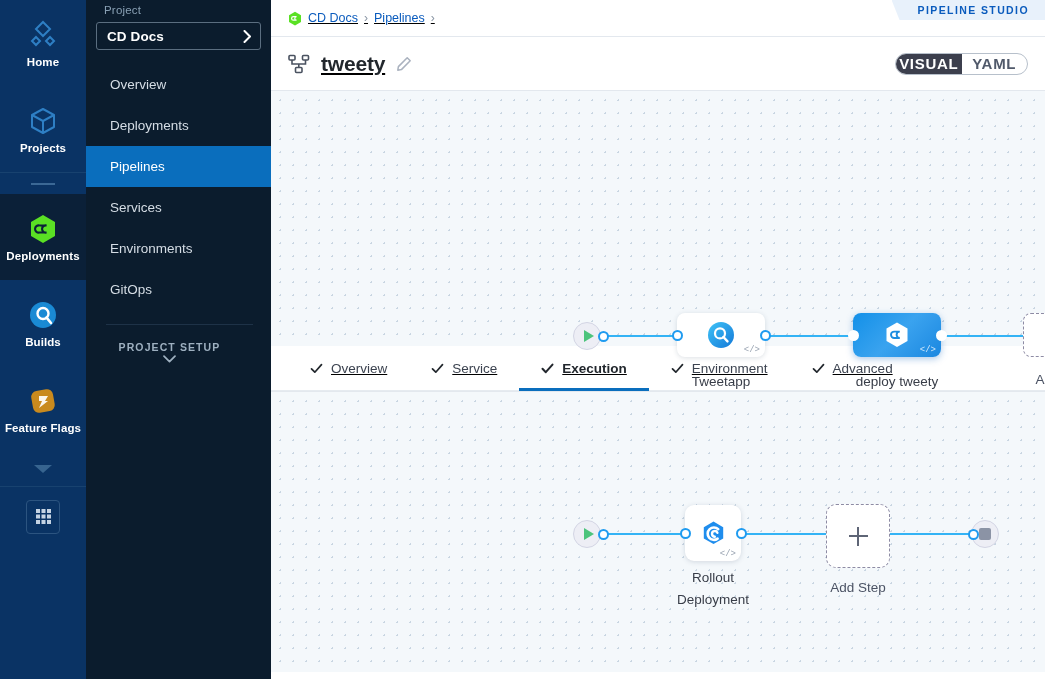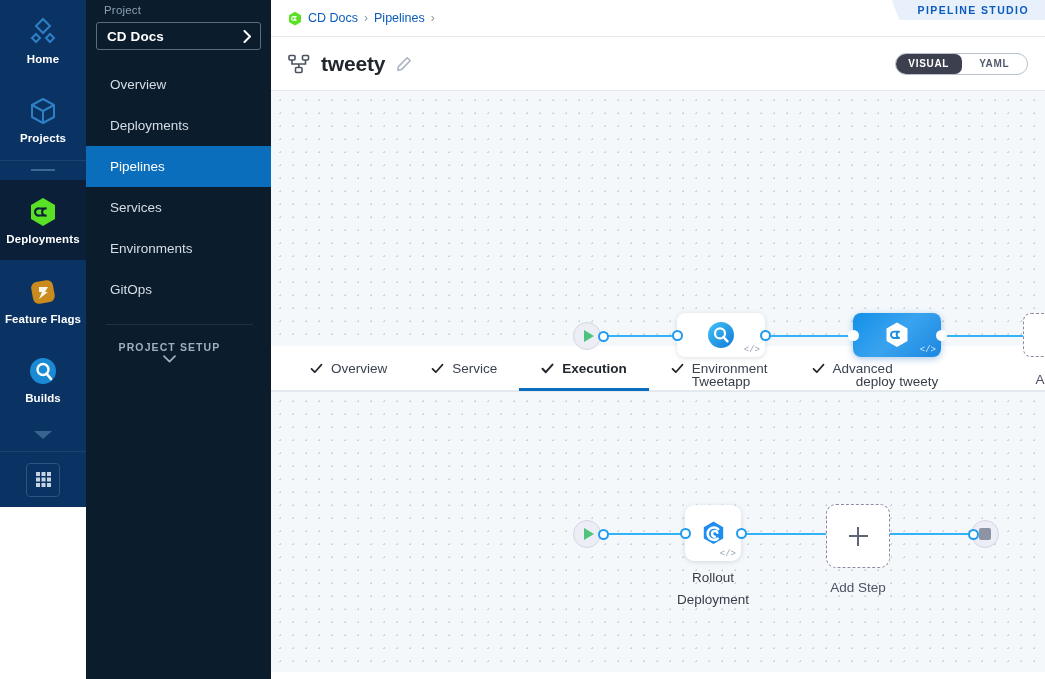--- a/index.html
+++ b/index.html
@@ -6,21 +6,21 @@
   html, body {
     width: 1045px; height: 679px;
     font-family: "Liberation Sans", sans-serif;
     overflow: hidden;
     background: #ffffff;
   }
   .app { position: relative; width: 1045px; height: 679px; display: flex; }
 
   
   .rail {
-    width: 86px; height: 507px;
+    width: 86px; height: 679px;
     background: #0a3364;
     display: flex; flex-direction: column; align-items: center;
     position: relative; flex: none;
   }
   .rail-item {
     width: 86px; height: 86px;
     display: flex; flex-direction: column; align-items: center; justify-content: center;
     gap: 5px; cursor: pointer;
   }
   .rail-item.dark { background: #0b2038; }
@@ -70,21 +70,21 @@
   .sb-div { height: 1px; background: #1e3247; margin: 14px 18px 0 20px; }
   .sb-setup {
     margin-top: 16px; height: 22px; display: flex; align-items: center;
     justify-content: space-between; padding: 0 42px 0 24px; cursor: pointer; flex-direction: column;
   }
   .sb-setup span {
     color: #9eb0c0; font-size: 10.5px; letter-spacing: 1.1px; font-weight: bold;
   }
 
   
-  .main { flex: 1; height: 679px; position: relative; background: #ffffff; overflow: hidden; }
+  .main { flex: 1; height: 679px; position: relative; background: #ffffff; overflow: hidden; text-decoration: underline; }
 
   .ribbon {
     position: absolute; right: 0; top: 0; height: 20px;
     background: #e8f1fb; color: #0a5bbd;
     font-size: 10.5px; font-weight: bold; letter-spacing: 1.4px;
     display: flex; align-items: center; padding: 0 16px 0 26px;
     clip-path: polygon(14px 0, 100% 0, 100% 100%, 8px 100%, 0 0);
     z-index: 6;
   }
 
@@ -101,22 +101,22 @@
     background: #ffffff; position: relative;
   }
   .pipeline-title { font-size: 21px; font-weight: bold; color: #22272d; letter-spacing: -.2px; }
   .view-toggle {
     position: absolute; right: 17px; top: 50%; transform: translateY(-50%);
     height: 22px; width: 133px; border: 1px solid #b7c0cb; border-radius: 11px;
     display: flex; background: #ffffff; overflow: hidden;
   }
   .view-toggle div {
     flex: 1; display: flex; align-items: center; justify-content: center;
-    font-size: 10px; font-weight: bold; letter-spacing: .7px; cursor: pointer;
-    color: #50596a; border-radius: 7px;
+    font-size: 15px; font-weight: bold; letter-spacing: .7px; cursor: pointer;
+    color: #50596a; border-radius: 0;
   }
   .view-toggle div.on { background: #3c3f4d; color: #ffffff; }
 
   .canvas {
     position: relative; background-color: #f4f8fb;
     background-image: radial-gradient(#c9d6e2 1px, transparent 1px);
     background-size: 13px 13px; background-position: 3px 3px;
   }
   .canvas.top { height: 255px; }
   .canvas.bottom { height: 281px; border-top: 1px solid #e3e8ee; }
@@ -237,33 +237,33 @@
     <div class="rail-item dark">
       <svg class="rail-icon" viewBox="0 0 34 34">
         <path d="M17 3 L29 10 L29 24 L17 31 L5 24 L5 10 Z" fill="#5ae024"></path>
         <path d="M13.5 13.5 a3.6 3.6 0 1 0 0 7 h7 a3.6 3.6 0 1 1 0 -7 h-7" fill="none" stroke="#0b2038" stroke-width="2.1"></path>
       </svg>
       <span class="rail-label">Deployments</span>
     </div>
 
     <div class="rail-item">
       <svg class="rail-icon" viewBox="0 0 34 34">
-        <rect x="6" y="6" width="22" height="22" rx="6" fill="#c98a1e" transform="rotate(-10 17 17)"></rect>
-        <path d="M13 12 h9 l-3 5 h3 l-9 7 3-7 h-3 z" fill="#ffffff" opacity=".92"></path>
-      </svg>
-      <span class="rail-label">Feature Flags</span>
-    </div>
-
-    <div class="rail-item">
-      <svg class="rail-icon" viewBox="0 0 34 34">
         <circle cx="17" cy="17" r="13" fill="#1a8ad4"></circle>
         <circle cx="17" cy="15.5" r="5.5" fill="none" stroke="#ffffff" stroke-width="2.4"></circle>
         <path d="M20.6 19.6 L25 25" stroke="#ffffff" stroke-width="2.6" stroke-linecap="round"></path>
       </svg>
       <span class="rail-label">Builds</span>
+    </div>
+
+    <div class="rail-item">
+      <svg class="rail-icon" viewBox="0 0 34 34">
+        <rect x="6" y="6" width="22" height="22" rx="6" fill="#c98a1e" transform="rotate(-10 17 17)"></rect>
+        <path d="M13 12 h9 l-3 5 h3 l-9 7 3-7 h-3 z" fill="#ffffff" opacity=".92"></path>
+      </svg>
+      <span class="rail-label">Feature Flags</span>
     </div>
 
     <div class="rail-caret">
       <svg width="22" height="12" viewBox="0 0 22 12">
         <path d="M2 2 L11 10 L20 2 Z" fill="#37648f"></path>
       </svg>
     </div>
 
     <div class="rail-grid-wrap">
       <div class="rail-grid">

